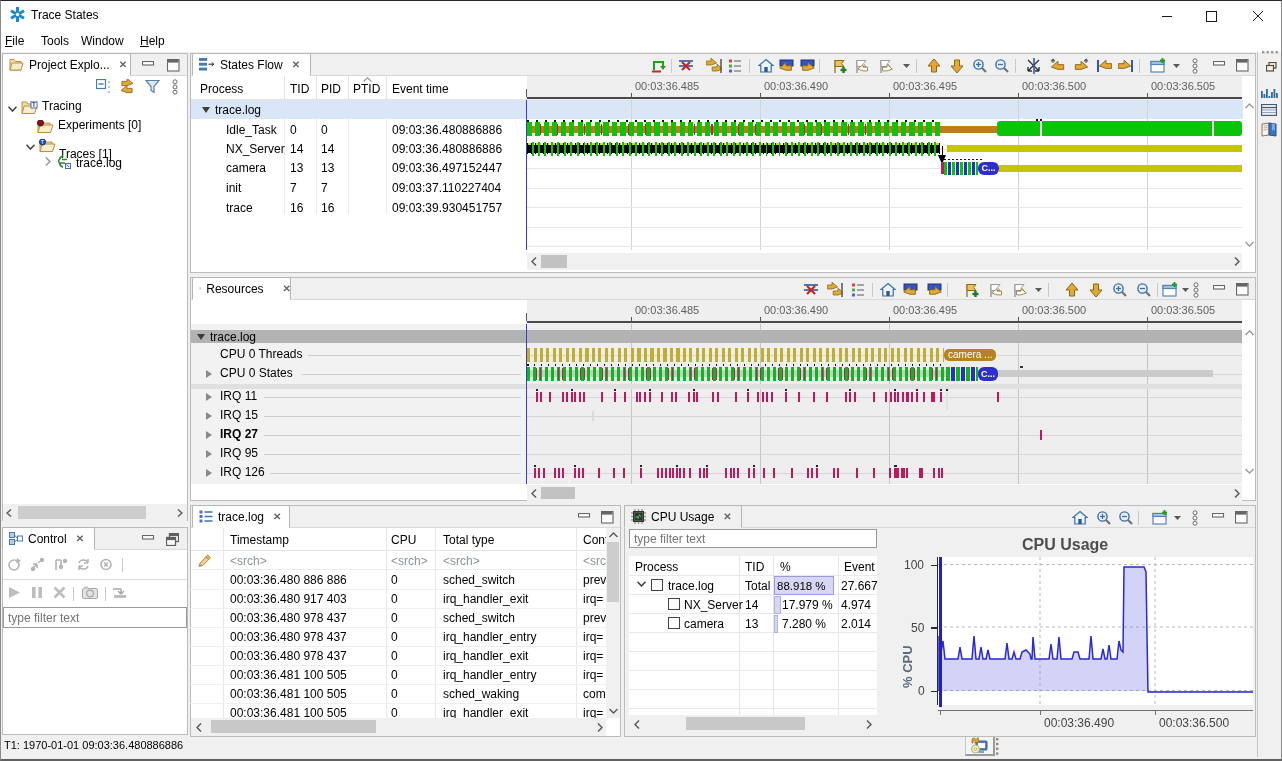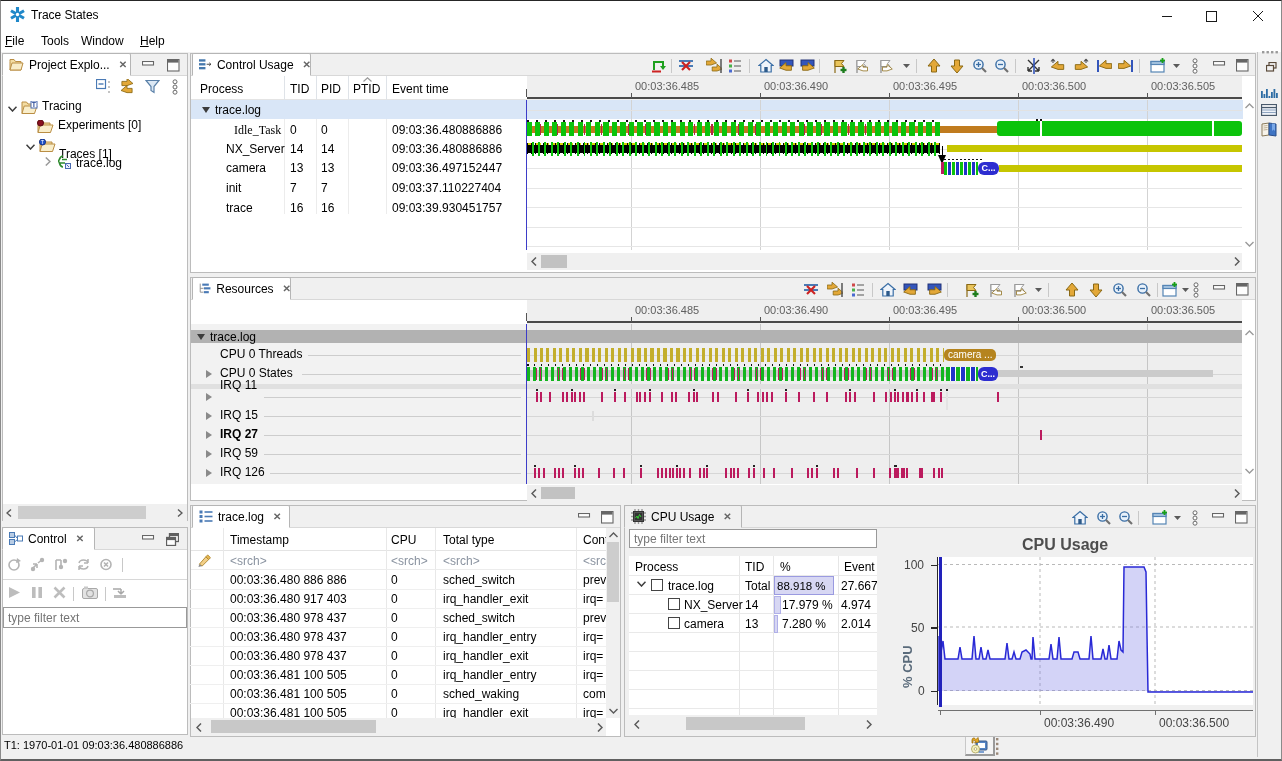--- a/index.html
+++ b/index.html
@@ -249,21 +249,21 @@
 <div class="ab" style="left:191px;top:54px;width:1064px;height:22px;background:#f0f0f0;border-bottom:1px solid #d8d8d8;"></div>
 <div class="tab" style="left:192px;top:53px;width:119px;height:23px;border-bottom:1px solid #fff;">
     <svg width="16" height="13" viewBox="0 0 16 13" style="margin-right:5px">
       <g fill="#4679ad">
         <rect x="0" y="0" width="8" height="2.9"></rect>
         <rect x="0" y="4.8" width="8" height="2.9"></rect>
         <rect x="0" y="9.6" width="8" height="2.9"></rect>
       </g>
       <path d="M9.5,6.2 L14.5,6.2 M12.8,4.4 L14.8,6.2 L12.8,8" stroke="#222" stroke-width="1" fill="none"></path>
     </svg>
-    <span style="margin-right:2px">Control Usage</span>
+    <span style="margin-right:2px">States Flow</span>
     <span class="tclose">✕</span>
   </div>
 <svg class="ab" style="left:650px;top:58px" width="16" height="16" viewBox="0 0 16 16">
     <path d="M4,12 L4,4 L13,4 L13,9" fill="none" stroke="#1ea01e" stroke-width="2"></path>
     <path d="M13,12 L10,8 L16,8 Z" fill="#1ea01e"></path>
     <line x1="2" y1="13.5" x2="11" y2="13.5" stroke="#cc2222" stroke-width="2"></line>
   </svg>
 <div class="ab" style="left:671px;top:59px;width:1px;height:14px;background:#c8c8c8;"></div>
 <svg class="ab" style="left:678px;top:58px" width="16" height="16" viewBox="0 0 16 16">
     <g stroke="#4a7ab5" stroke-width="2">
@@ -408,21 +408,21 @@
   </svg>
 <div class="ab" style="left:284px;top:100px;width:1px;height:114px;background:#ececec;"></div>
 <div class="ab" style="left:315.5px;top:100px;width:1px;height:114px;background:#ececec;"></div>
 <div class="ab" style="left:348px;top:100px;width:1px;height:114px;background:#ececec;"></div>
 <div class="ab" style="left:386px;top:100px;width:1px;height:114px;background:#ececec;"></div>
 <div class="ab" style="left:191px;top:100px;width:1052px;height:19px;background:#d9e6f7;"></div>
 <svg class="ab" style="left:202px;top:107px" width="8" height="6" viewBox="0 0 8 6">
     <path d="M0,0 L8,0 L4,6 Z" fill="#3c3c3c"></path>
   </svg>
 <div class="ab" style="left:215px;top:103px;">trace.log</div>
-<div class="ab" style="left:234px;top:123px;font-family:Liberation Serif, serif;">Idle_Task</div>
+<div class="ab" style="left:226px;top:123px;">Idle_Task</div>
 <div class="ab" style="left:290px;top:123px;">0</div>
 <div class="ab" style="left:321px;top:123px;">0</div>
 <div class="ab" style="left:392px;top:123px;">09:03:36.480886886</div>
 <div class="ab" style="left:226px;top:142px;">NX_Server</div>
 <div class="ab" style="left:290px;top:142px;">14</div>
 <div class="ab" style="left:321px;top:142px;">14</div>
 <div class="ab" style="left:392px;top:142px;">09:03:36.480886886</div>
 <div class="ab" style="left:226px;top:161px;">camera</div>
 <div class="ab" style="left:290px;top:161px;">13</div>
 <div class="ab" style="left:321px;top:161px;">13</div>
@@ -504,21 +504,21 @@
 <div class="ab" style="left:191px;top:278px;width:1064px;height:22px;background:#f0f0f0;border-bottom:1px solid #d8d8d8;"></div>
 <div class="tab" style="left:192px;top:277px;width:99px;height:23px;border-bottom:1px solid #fff;">
     <svg width="15" height="13" viewBox="0 0 15 13" style="margin-right:5px">
       <g fill="#4a7ab5">
         <rect x="4" y="0.5" width="8" height="2.6"></rect>
         <rect x="6" y="5" width="8" height="2.6"></rect>
         <rect x="6" y="9.7" width="6" height="2.6"></rect>
       </g>
       <path d="M1.5,0.5 L1.5,11 M1.5,6.3 L5.5,6.3 M1.5,11 L5.5,11" stroke="#888" stroke-width="1.1" fill="none"></path>
     </svg>
-    <span style="margin-right:2px">Resources</span>
+    <span style="margin-right:12px">Resources</span>
     <span class="tclose">✕</span>
   </div>
 <svg class="ab" style="left:803px;top:282px" width="16" height="16" viewBox="0 0 16 16">
     <g stroke="#4a7ab5" stroke-width="2">
       <line x1="1" y1="3" x2="15" y2="3"></line>
       <line x1="1" y1="8" x2="15" y2="8"></line>
     </g>
     <g stroke="#cc2222" stroke-width="2.2">
       <line x1="4" y1="4" x2="12" y2="12"></line>
       <line x1="12" y1="4" x2="4" y2="12"></line>
@@ -649,39 +649,39 @@
 <div class="ab" style="left:527px;top:355px;width:715px;height:1px;background:#d6d6d6;"></div>
 <svg class="ab" style="left:206px;top:370px" width="6" height="8" viewBox="0 0 6 8">
     <path d="M0,0 L6,4 L0,8 Z" fill="#8a8a8a"></path>
   </svg>
 <div class="ab" style="left:220px;top:366px;">CPU 0 States</div>
 <div class="ab" style="left:302px;top:374px;width:219px;height:1px;background:#cdcdcd;"></div>
 <div class="ab" style="left:527px;top:374px;width:715px;height:1px;background:#d6d6d6;"></div>
 <svg class="ab" style="left:206px;top:393px" width="6" height="8" viewBox="0 0 6 8">
     <path d="M0,0 L6,4 L0,8 Z" fill="#8a8a8a"></path>
   </svg>
-<div class="ab" style="left:220px;top:378px;">IRQ 11</div>
+<div class="ab" style="left:220px;top:389px;">IRQ 11</div>
 <div class="ab" style="left:264px;top:397px;width:257px;height:1px;background:#cdcdcd;"></div>
 <div class="ab" style="left:527px;top:397px;width:715px;height:1px;background:#d6d6d6;"></div>
 <svg class="ab" style="left:206px;top:412px" width="6" height="8" viewBox="0 0 6 8">
     <path d="M0,0 L6,4 L0,8 Z" fill="#8a8a8a"></path>
   </svg>
 <div class="ab" style="left:220px;top:408px;">IRQ 15</div>
 <div class="ab" style="left:264px;top:416px;width:257px;height:1px;background:#cdcdcd;"></div>
 <div class="ab" style="left:527px;top:416px;width:715px;height:1px;background:#d6d6d6;"></div>
 <svg class="ab" style="left:206px;top:431px" width="6" height="8" viewBox="0 0 6 8">
     <path d="M0,0 L6,4 L0,8 Z" fill="#8a8a8a"></path>
   </svg>
 <div class="ab" style="left:220px;top:427px;font-weight:bold;">IRQ 27</div>
 <div class="ab" style="left:264px;top:435px;width:257px;height:1px;background:#cdcdcd;"></div>
 <div class="ab" style="left:527px;top:435px;width:715px;height:1px;background:#d6d6d6;"></div>
 <svg class="ab" style="left:206px;top:450px" width="6" height="8" viewBox="0 0 6 8">
     <path d="M0,0 L6,4 L0,8 Z" fill="#8a8a8a"></path>
   </svg>
-<div class="ab" style="left:220px;top:446px;">IRQ 59</div>
+<div class="ab" style="left:220px;top:446px;">IRQ 95</div>
 <div class="ab" style="left:264px;top:454px;width:257px;height:1px;background:#cdcdcd;"></div>
 <div class="ab" style="left:527px;top:454px;width:715px;height:1px;background:#d6d6d6;"></div>
 <svg class="ab" style="left:206px;top:469px" width="6" height="8" viewBox="0 0 6 8">
     <path d="M0,0 L6,4 L0,8 Z" fill="#8a8a8a"></path>
   </svg>
 <div class="ab" style="left:220px;top:465px;">IRQ 126</div>
 <div class="ab" style="left:270px;top:473px;width:251px;height:1px;background:#cdcdcd;"></div>
 <div class="ab" style="left:527px;top:473px;width:715px;height:1px;background:#d6d6d6;"></div>
 <div class="ab" style="left:526px;top:324px;width:1px;height:160px;background:#3d3dc8;"></div>
 <div class="ab" style="left:527px;top:348px;width:417px;height:14px;background:repeating-linear-gradient(90deg,#c3ae2c 0 3px,transparent 3px 6.5px);"></div>

